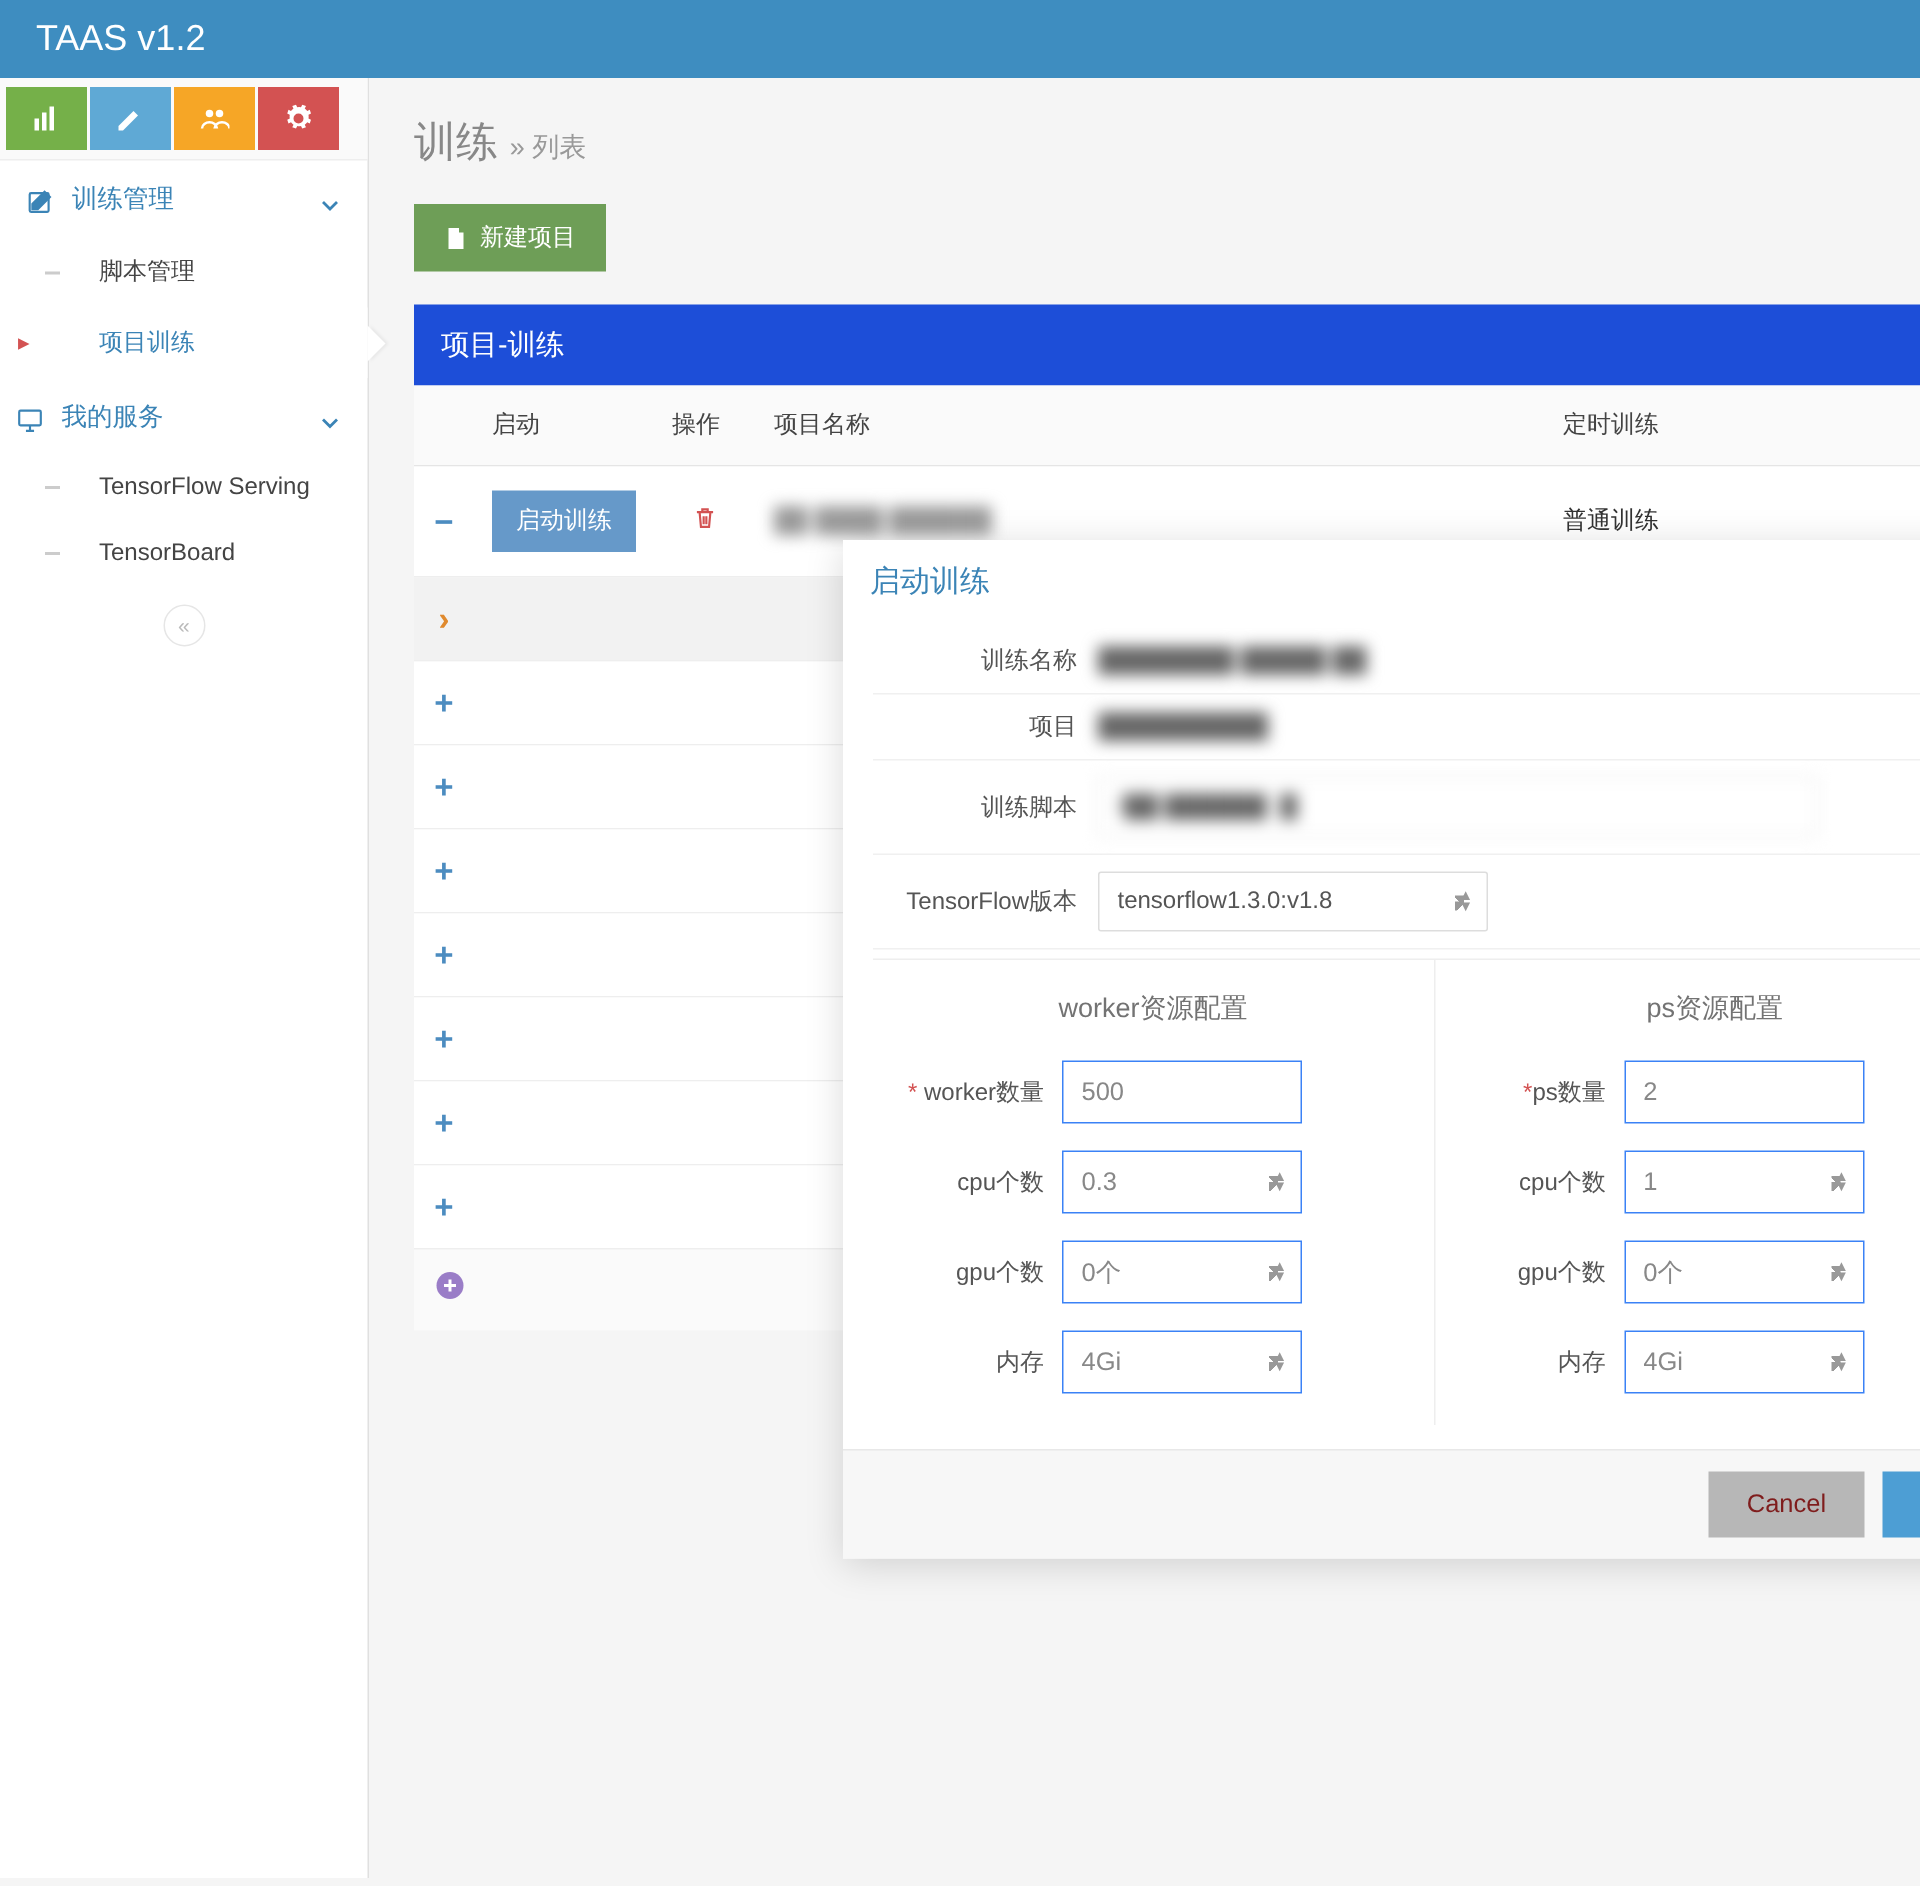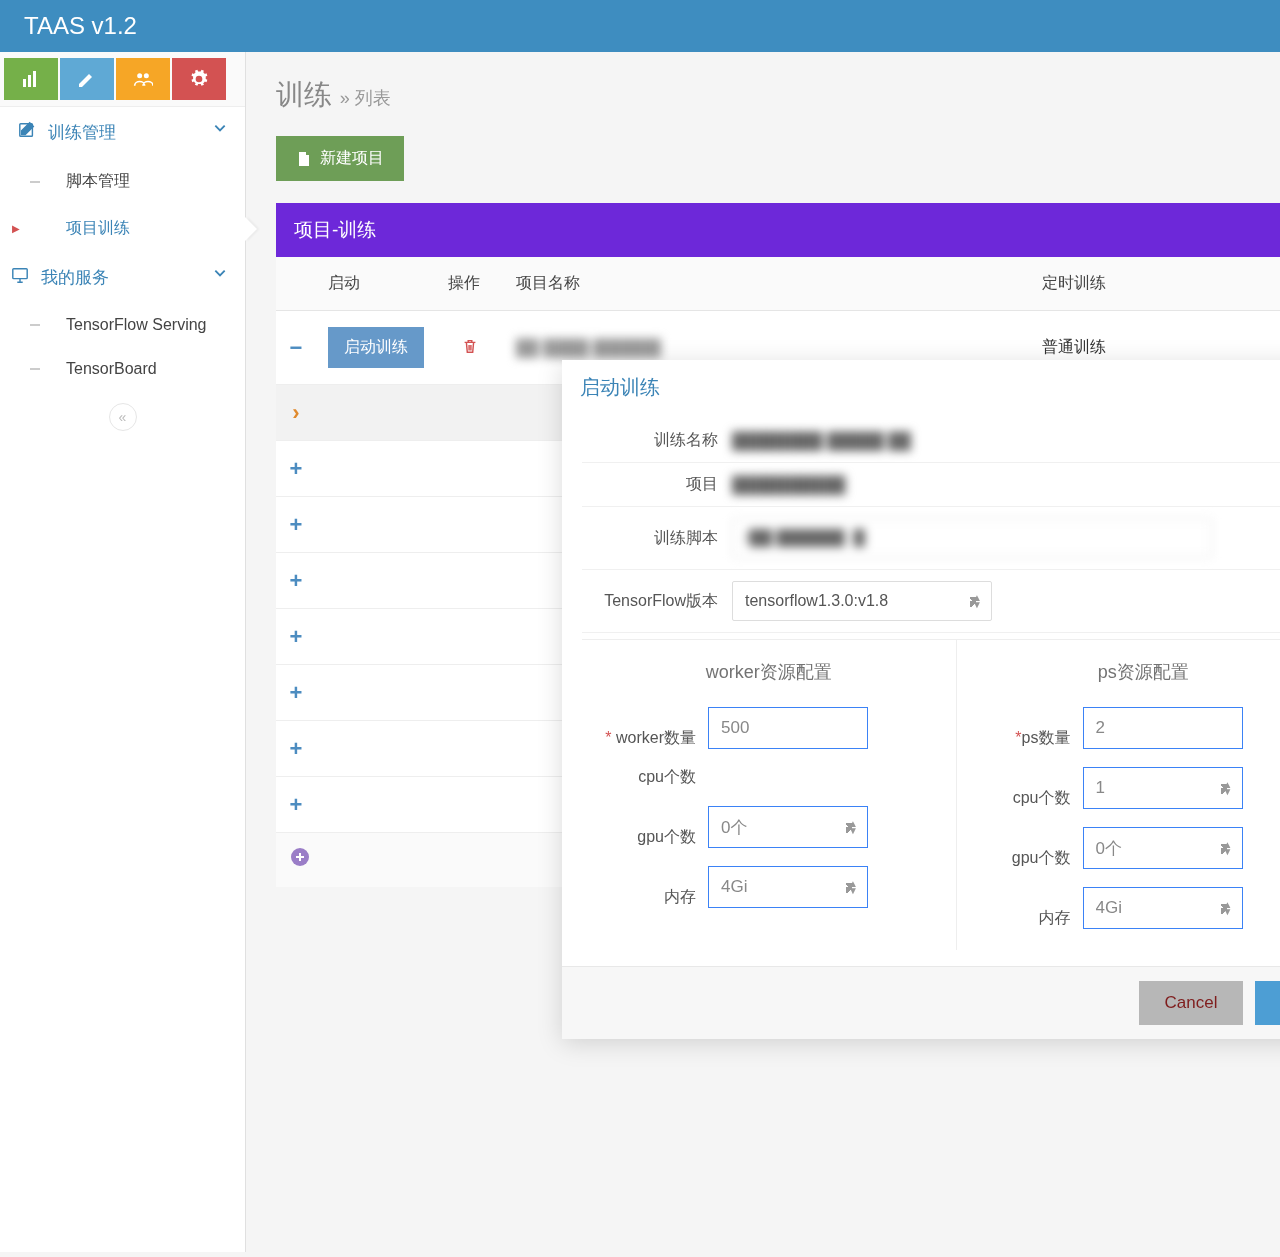--- a/index.html
+++ b/index.html
@@ -47,21 +47,21 @@
     .action-btn.green { background: #75b049; }
     .action-btn.blue { background: #5fa9d5; }
     .action-btn.orange { background: #f6a626; }
     .action-btn.red { background: #d35252; }
     .action-btn svg { width: 20px; height: 20px; fill: currentColor; }
     .nav-section {
       border-top: 1px solid #eee;
     }
     .nav-header {
       display: flex;
-      align-items: flex-start;
+      align-items: flex-end;
       padding: 14px 18px;
       color: #3b84b6;
       font-size: 17px;
       cursor: pointer;
       gap: 12px;
     }
     .nav-header svg.icon { width: 18px; height: 18px; }
     .nav-header .chevron {
       margin-left: auto;
       width: 14px;
@@ -142,21 +142,21 @@
       color: #fff;
       padding: 12px 20px;
       border: none;
       font-size: 16px;
       cursor: pointer;
       display: inline-flex;
       align-items: center;
       gap: 8px;
     }
     .panel-header {
-      background: #6d28d9;
+      background: #1d4ed8;
       color: #fff;
       padding: 14px 18px;
       font-size: 19px;
       margin-top: 22px;
     }
     .table-wrap { background: #fafafa; }
     .table-header {
       display: flex;
       border-bottom: 1px solid #e5e5e5;
       font-size: 16px;
@@ -291,21 +291,21 @@
     }
     .resource-col:first-child { border-right: 1px solid #eee; }
     .resource-title {
       text-align: center;
       font-size: 18px;
       color: #737373;
       padding: 8px 0 14px 0;
     }
     .res-row {
       display: flex;
-      align-items: flex-end;
+      align-items: center;
       padding: 9px 0;
     }
     .res-label {
       width: 120px;
       text-align: right;
       padding-right: 12px;
       font-size: 16px;
       color: #555;
     }
     .req { color: #d35252; }
@@ -551,20 +551,21 @@
 
         <div class="resource-sections">
           <div class="resource-col">
             <div class="resource-title">worker资源配置</div>
             <div class="res-row">
               <div class="res-label"><span class="req">* </span><span>worker数量</span></div>
               <input class="res-input" value="500" style="">
             </div>
             <div class="res-row">
               <div class="res-label">cpu个数</div>
+              <div class="select-wrap"><input class="res-input" readonly="" value="0.3" style=""><div class="select-arrows">▲<br>▼</div></div>
             </div>
             <div class="res-row">
               <div class="res-label">gpu个数</div>
               <div class="select-wrap"><input class="res-input" readonly="" value="0个" style=""><div class="select-arrows">▲<br>▼</div></div>
             </div>
             <div class="res-row">
               <div class="res-label">内存</div>
               <div class="select-wrap"><input class="res-input" readonly="" value="4Gi" style=""><div class="select-arrows">▲<br>▼</div></div>
             </div>
           </div>

